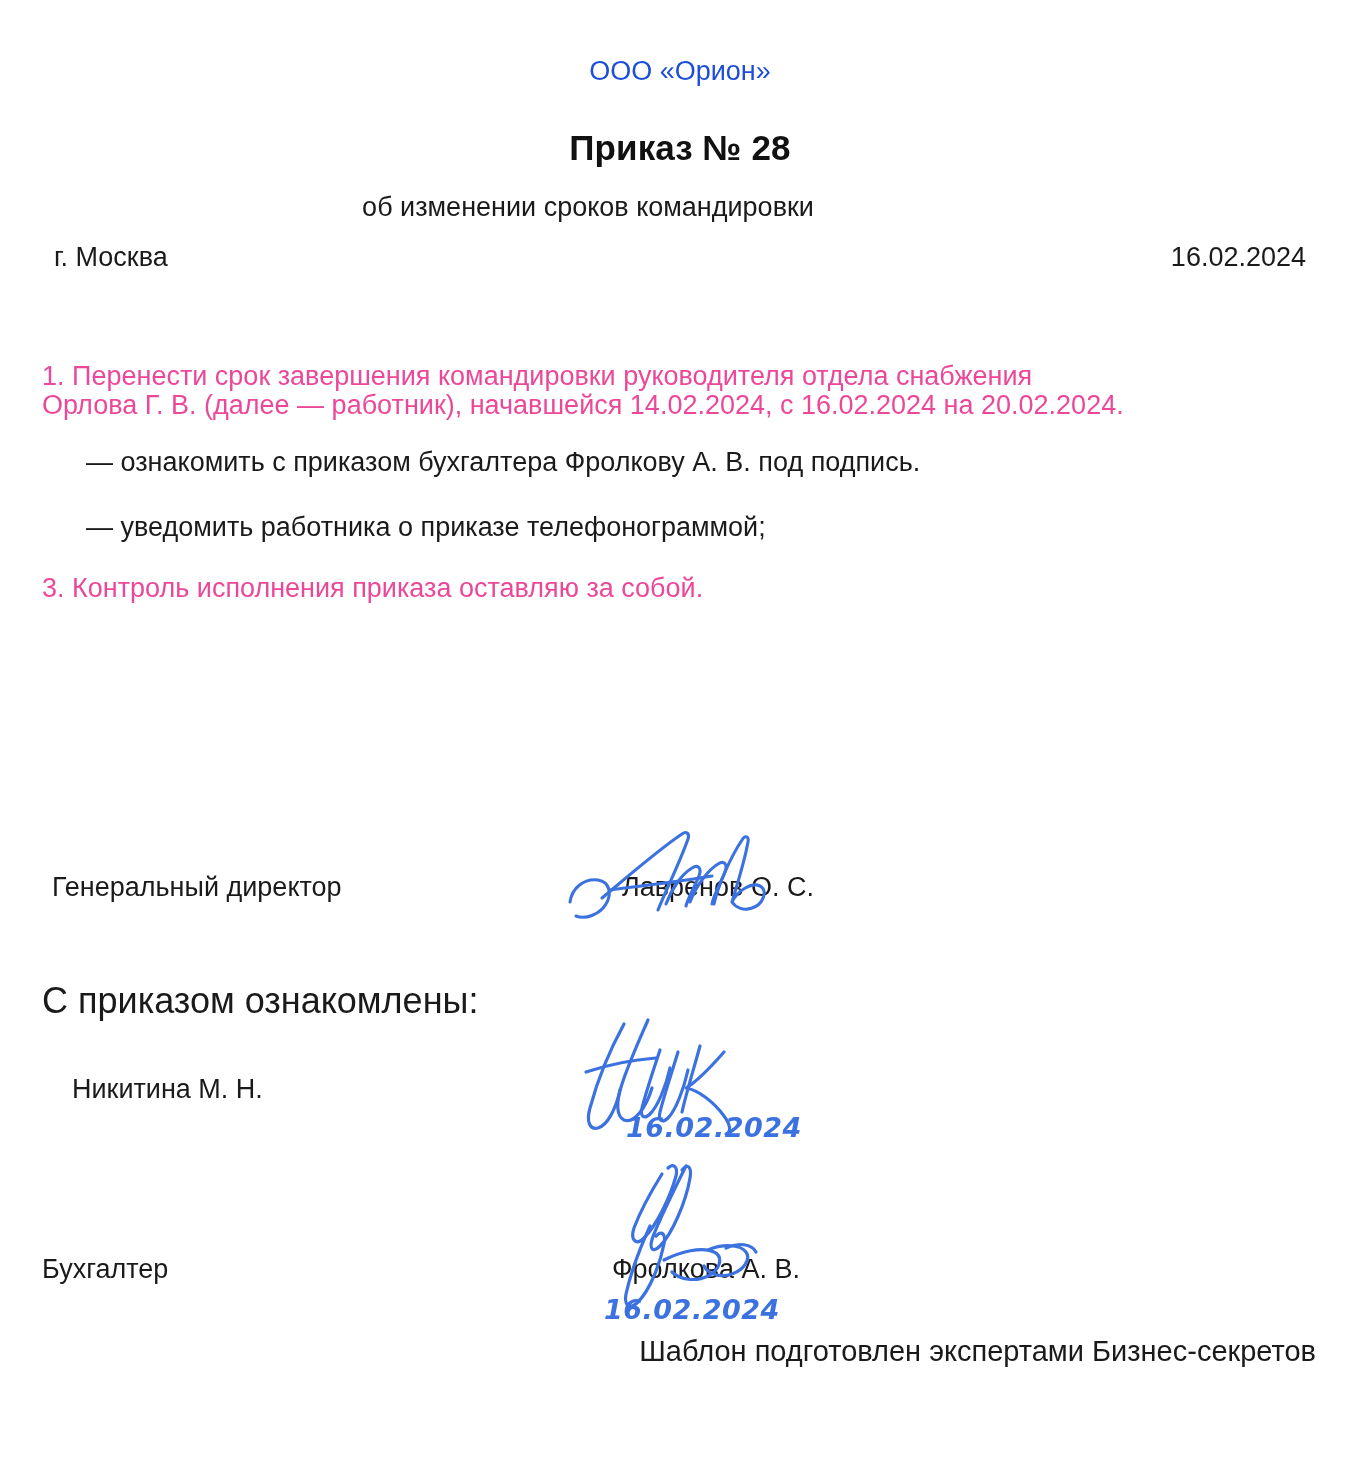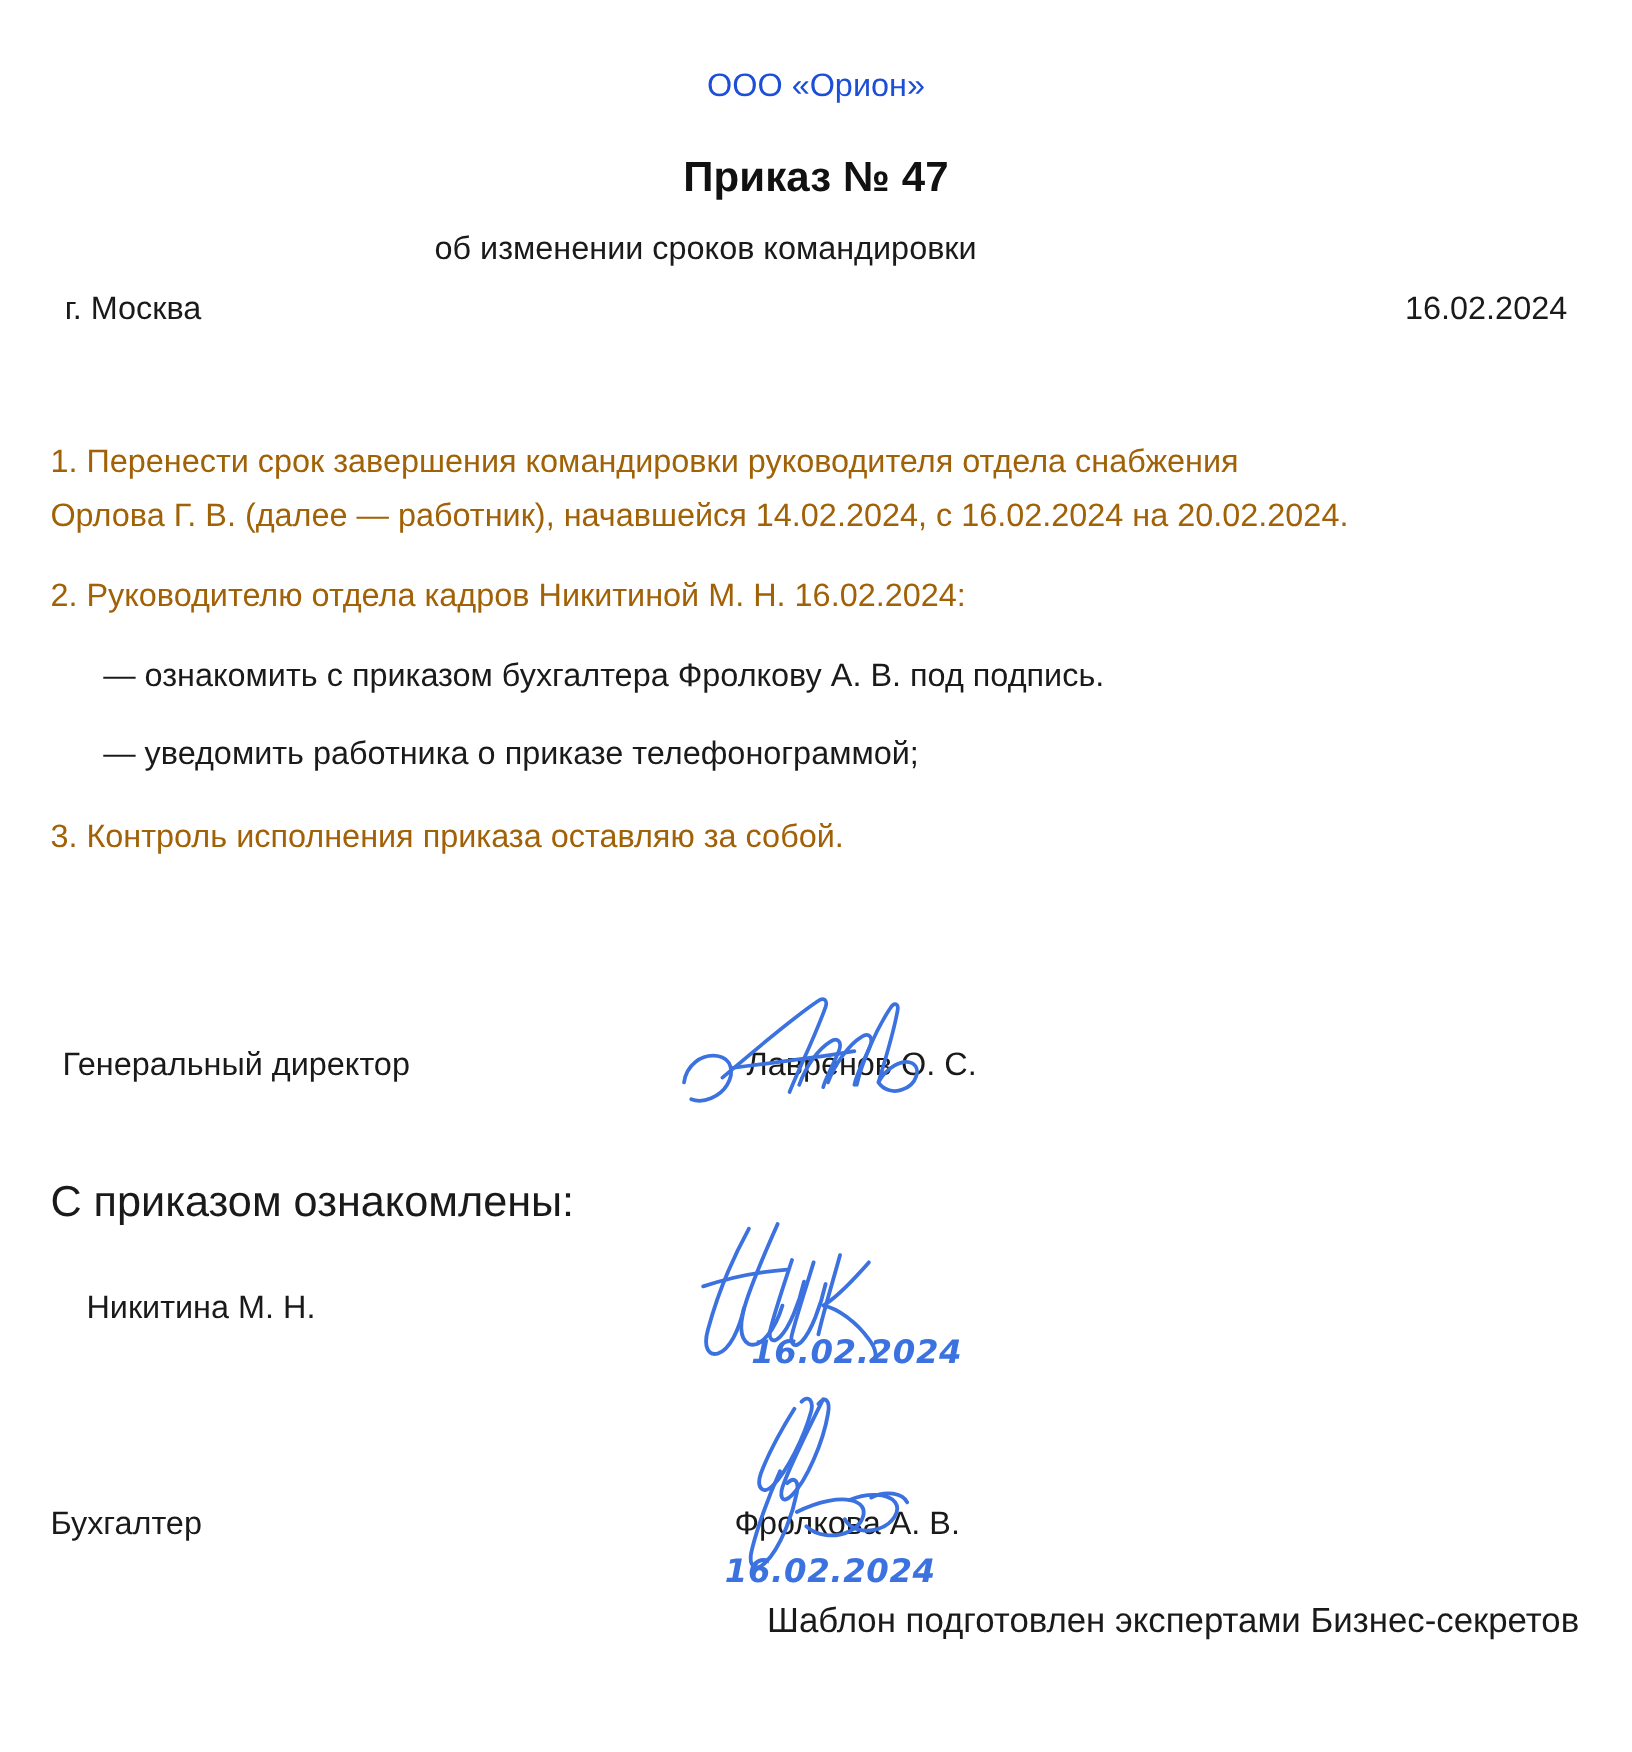--- a/index.html
+++ b/index.html
@@ -71,22 +71,22 @@
 
   
   .body-block {
     position: absolute;
     left: 42px;
     top: 362px;
     width: 1270px;
   }
   .clause {
     font-size: 27px;
-    line-height: 45px;
-    color: #a16207;
+    line-height: 29px;
+    color: #ec4899;
     margin: 0 0 24px 0;
     white-space: pre-line;
   }
   .clause.tight { margin-bottom: 22px; }
   .subitem {
     font-size: 27px;
     line-height: 41px;
     color: #1a1a1a;
     margin: 0 0 24px 0;
     padding-left: 44px;
@@ -149,32 +149,31 @@
     color: #1a1a1a;
     text-align: right;
   }
 </style>
 </head>
 <body>
 
 <div class="page">
 
   <div class="org-line">ООО «Орион»</div>
-  <div class="doc-title">Приказ № 47</div>
+  <div class="doc-title">Приказ № 28</div>
   <div class="doc-subtitle">об изменении сроков командировки</div>
 
   <div class="placedate">
     <span class="city">г. Москва</span>
     <span class="date">16.02.2024</span>
   </div>
 
   <div class="body-block">
     <p class="clause tight">1. Перенести срок завершения командировки руководителя отдела снабжения
 Орлова Г. В. (далее — работник), начавшейся 14.02.2024, с 16.02.2024 на 20.02.2024.</p>
-    <p class="clause">2. Руководителю отдела кадров Никитиной М. Н. 16.02.2024:</p>
     <p class="subitem">— ознакомить с приказом бухгалтера Фролкову А. В. под подпись.</p>
     <p class="subitem">— уведомить работника о приказе телефонограммой;</p>
     <p class="clause" style="margin-top:26px">3. Контроль исполнения приказа оставляю за собой.</p>
   </div>
 
   <div class="sig-area">
 
     <div class="sig-row" style="height:60px">
       <span class="sig-role indent">Генеральный директор</span>
       <span class="sig-name" style="margin-left:30px">Лавренов О. С.</span>

